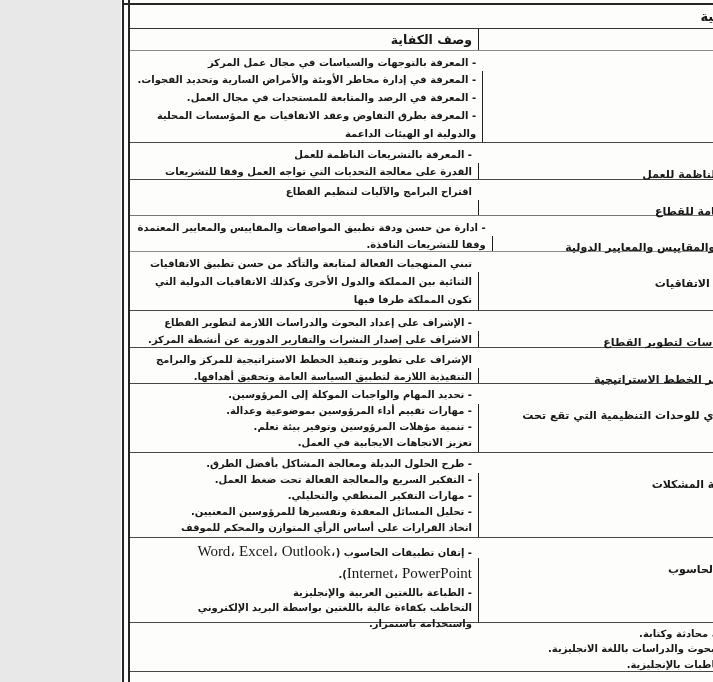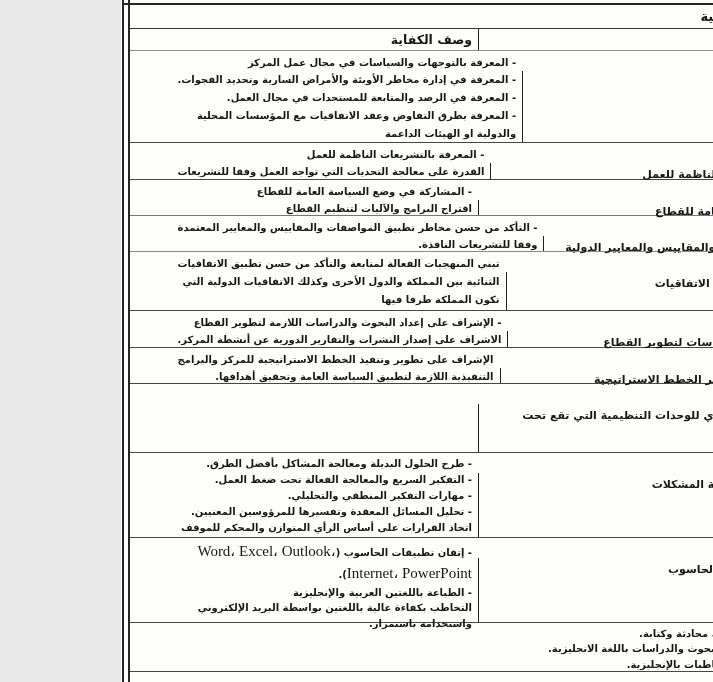--- a/index.html
+++ b/index.html
@@ -21,21 +21,21 @@
   .title-row{height:24.5px;display:flex;align-items:center;padding:0 8px;
     font-size:13px;border-bottom:1.2px solid #333;}
   .header-row{height:22px;border-bottom:1.8px solid #8c8c8c;}
   .hcomp{width:346.5px;box-sizing:border-box;border-left:1.5px solid #202020;
     padding:3px 8px 0 4px;font-size:12.5px;}
   .hdesc{flex:1;box-sizing:border-box;padding:3px 6px 0 8px;font-size:12.5px;}
 
   .comp{width:346.5px;box-sizing:border-box;border-left:1.5px solid #202020;
     padding:4px 8px 0 6px;font-size:11px;line-height:15px;margin-top:20px;}
   .desc{flex:1;box-sizing:border-box;padding:2.5px 6px 0 8px;font-size:10px;}
-  .line{line-height:17.4px;white-space:nowrap;margin-left:40px;}
+  .line{line-height:17.4px;white-space:nowrap;}
   .r1{height:92px;}  .r1 .line{line-height:17.9px;}
   .r2{height:37px;}
   .r3{height:36px;}  .r3{border-bottom-color:#777;}
   .r4{height:36px;}  .r4{border-bottom-color:#8c8c8c;}
   .r5{height:59px;}  .r5 .line{line-height:18.2px;}
   .r6{height:37px;}
   .r7{height:36px;}
   .r8{height:69px;}  .r8 .line{line-height:16.2px;}
   .r9{height:85px;}  .r9 .line{line-height:16.2px;}
   .r10{height:85px;} .r10 .line{line-height:15.8px;}
@@ -79,29 +79,28 @@
       <div class="comp">تطبيق التشريعات الناظمة للعمل</div>
       <div class="desc">
         <div class="line">- المعرفة بالتشريعات الناظمة للعمل</div>
         <div class="line">القدرة على معالجة التحديات التي تواجه العمل وفقا للتشريعات</div>
       </div>
     </div>
 
     <div class="trow r3">
       <div class="comp">رسم السياسات العامة للقطاع</div>
       <div class="desc">
-        <div class="line">- المشاركة في وضع السياسة العامة للقطاع</div>
         <div class="line">اقتراح البرامج والآليات لتنظيم القطاع</div>
       </div>
     </div>
 
     <div class="trow r4">
       <div class="comp">تطبيق المواصفات والمقاييس والمعايير الدولية</div>
       <div class="desc">
-        <div class="line">- التأكد من حسن مخاطر تطبيق المواصفات والمقاييس والمعايير المعتمدة</div>
+        <div class="line">- ادارة من حسن ودقة تطبيق المواصفات والمقاييس والمعايير المعتمدة</div>
         <div class="line">وفقا للتشريعات النافذة.</div>
       </div>
     </div>
 
     <div class="trow r5">
       <div class="comp">عقد وتنفيذ ومتابعة الاتفاقيات</div>
       <div class="desc">
         <div class="line">تبني المنهجيات الفعالة لمتابعة والتأكد من حسن تطبيق الاتفاقيات</div>
         <div class="line">الثنائية بين المملكة والدول الأخرى وكذلك الاتفاقيات الدولية التي</div>
         <div class="line">تكون المملكة طرفا فيها</div>
@@ -119,20 +118,26 @@
     <div class="trow r7">
       <div class="comp">المساهمة في تطوير الخطط الاستراتيجية</div>
       <div class="desc">
         <div class="line">الإشراف على تطوير وتنفيذ الخطط الاستراتيجية للمركز والبرامج</div>
         <div class="line">التنفيذية اللازمة لتطبيق السياسة العامة وتحقيق أهدافها.</div>
       </div>
     </div>
 
     <div class="trow r8">
       <div class="comp">ادارة الجهاز التنفيذي للوحدات التنظيمية التي تقع تحت إشرافه</div>
+      <div class="desc">
+        <div class="line">- تحديد المهام والواجبات الموكلة إلى المرؤوسين.</div>
+        <div class="line">- مهارات تقييم أداء المرؤوسين بموضوعية وعدالة.</div>
+        <div class="line">- تنمية مؤهلات المرؤوسين وتوفير بيئة تعلم.</div>
+        <div class="line">تعزيز الاتجاهات الايجابية في العمل.</div>
+      </div>
     </div>
 
     <div class="trow r9">
       <div class="comp">اتخاذ القرار ومعالجة المشكلات</div>
       <div class="desc">
         <div class="line">- طرح الحلول البديلة ومعالجة المشاكل بأفضل الطرق.</div>
         <div class="line">- التفكير السريع والمعالجة الفعالة تحت ضغط العمل.</div>
         <div class="line">- مهارات التفكير المنطقي والتحليلي.</div>
         <div class="line">- تحليل المسائل المعقدة وتفسيرها للمرؤوسين المعنيين.</div>
         <div class="line">اتخاذ القرارات على أساس الرأي المتوازن والمحكم للموقف</div>

